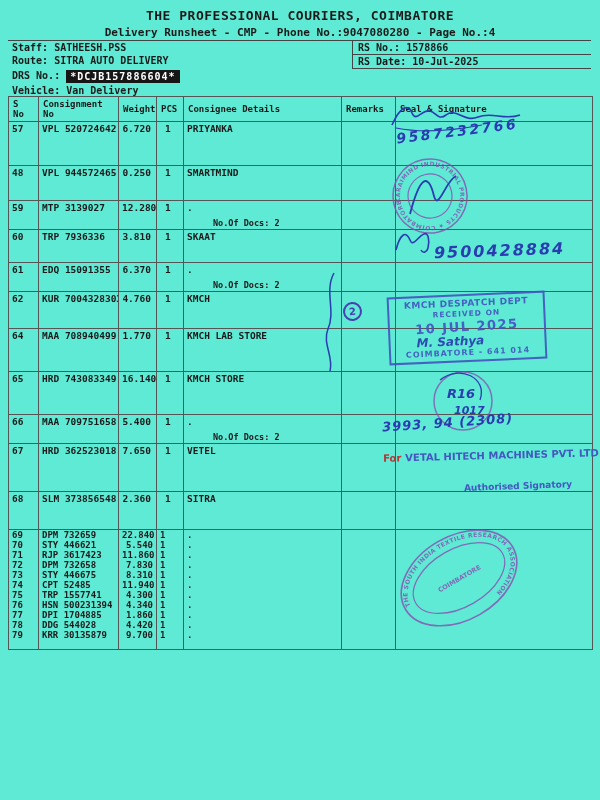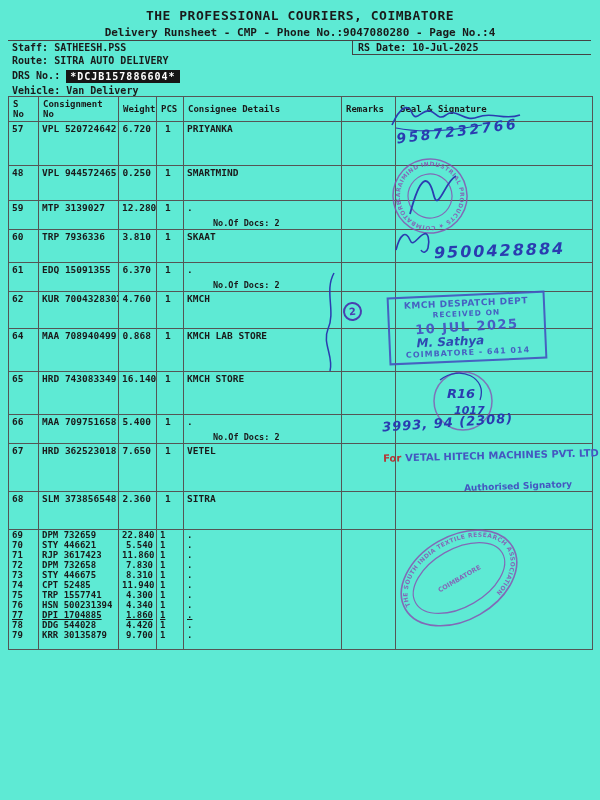--- a/index.html
+++ b/index.html
@@ -68,20 +68,21 @@
     <div class="hdr-left">
       <div class="hdr-line">Staff: SATHEESH.PSS</div>
       <div class="hdr-line">Route: SITRA AUTO DELIVERY</div>
       <div class="hdr-line drs">
         <span>DRS No.:</span>
         <span class="drs-strip">*DCJB157886604*</span>
       </div>
       <div class="hdr-line">Vehicle: Van Delivery</div>
     </div>
     <div class="hdr-right">
+      <div class="cell">RS No.: 1578866</div>
       <div class="cell">RS Date: 10-Jul-2025</div>
     </div>
   </div>
 
   <table class="runsheet">
     <colgroup>
       <col style="width:30px">
         <col style="width:80px">
         <col style="width:38px">
         <col style="width:27px">
@@ -151,21 +152,21 @@
           <td>KUR 7004328303</td>
           <td class="c-weight">4.760</td>
           <td class="c-pcs">1</td>
           <td><span>KMCH</span></td>
           <td></td>
           <td></td>
         </tr>
         <tr class="normal" style="height: 43px;">
           <td>64</td>
           <td>MAA 708940499</td>
-          <td class="c-weight">0.868</td>
+          <td class="c-weight">1.770</td>
           <td class="c-pcs">1</td>
           <td><span>KMCH LAB STORE</span></td>
           <td></td>
           <td></td>
         </tr>
         <tr class="normal" style="height: 43px;">
           <td>65</td>
           <td>HRD 743083349</td>
           <td class="c-weight">16.140</td>
           <td class="c-pcs">1</td>
@@ -265,21 +266,21 @@
         </tr>
         <tr class="compact" style="height: 10px;">
           <td>76</td>
           <td>HSN 500231394</td>
           <td class="c-weight">4.340</td>
           <td class="c-pcs">1</td>
           <td><span>.</span></td>
           <td></td>
           <td></td>
         </tr>
-        <tr class="compact" style="height: 10px; text-decoration: underline;">
+        <tr class="compact" style="height: 10px;">
           <td>77</td>
           <td>DPI 1704885</td>
           <td class="c-weight">1.860</td>
           <td class="c-pcs">1</td>
           <td><span>.</span></td>
           <td></td>
           <td></td>
         </tr>
         <tr class="compact" style="height: 10px;">
           <td>78</td>

